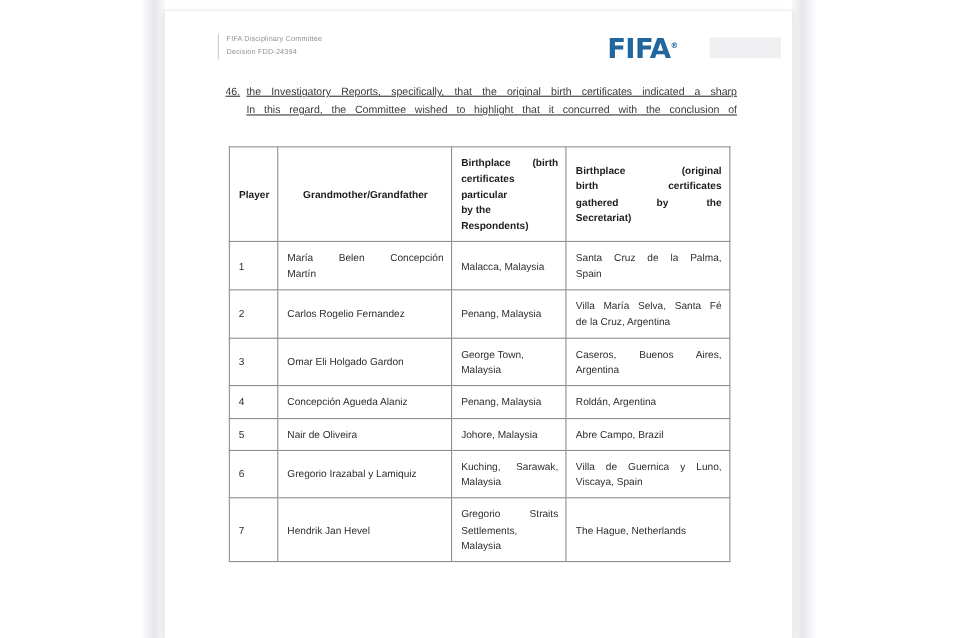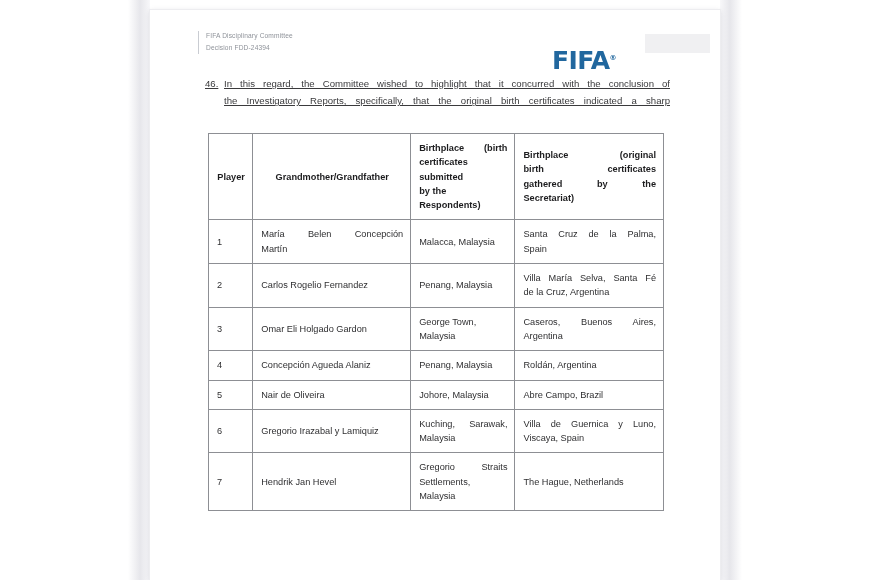--- a/index.html
+++ b/index.html
@@ -69,21 +69,21 @@
   }
   .hdr-lines div {
     font-size: 6.6px;
     color: #8e9299;
     letter-spacing: 0.15px;
     white-space: nowrap;
   }
   .fifa-logo {
     position: absolute;
     left: 402px;
-    top: 36px;
+    top: 20px;
     font-size: 25px;
     font-weight: 700;
     letter-spacing: -0.6px;
     color: #21679e;
     font-family: "DejaVu Sans", sans-serif;
   }
   .fifa-logo .tm {
     font-size: 7px;
     vertical-align: super;
     font-weight: 700;
@@ -176,22 +176,22 @@
         <div>Decision FDD-24394</div>
       </div>
       <div class="fifa-logo"><span>FIFA</span><span class="tm">®</span></div>
       <div class="hdr-block"></div>
     </div>
 
     <div class="para">
       <div class="para-row">
         <span class="para-num">46.</span>
         <span class="para-text">
+          <span class="jline">the Investigatory Reports, specifically, that the original birth certificates indicated a sharp</span>
           <span class="jline">In this regard, the Committee wished to highlight that it concurred with the conclusion of</span>
-          <span class="jline">the Investigatory Reports, specifically, that the original birth certificates indicated a sharp</span>
         </span>
       </div>
     </div>
 
     <div class="tbl-wrap">
       <table class="doc-table">
         <colgroup>
           <col class="col-player">
           <col class="col-relative">
           <col class="col-bp1">
@@ -200,21 +200,21 @@
         <thead>
           <tr>
             <th class="col-player">
               <span>Player</span>
             </th>
             <th class="col-relative">
               <span>Grandmother/Grandfather</span>
             </th>
             <th class="col-bp1">
               <span class="jline">Birthplace (birth</span>
-              <span class="jline">certificates submitted</span>
+              <span class="jline">certificates particular</span>
               <span class="jlast">by the Respondents)</span>
             </th>
             <th class="col-bp2">
               <span class="jline">Birthplace (original</span>
               <span class="jline">birth certificates</span>
               <span class="jline">gathered by the</span>
               <span class="jlast">Secretariat)</span>
             </th>
           </tr>
         </thead>

